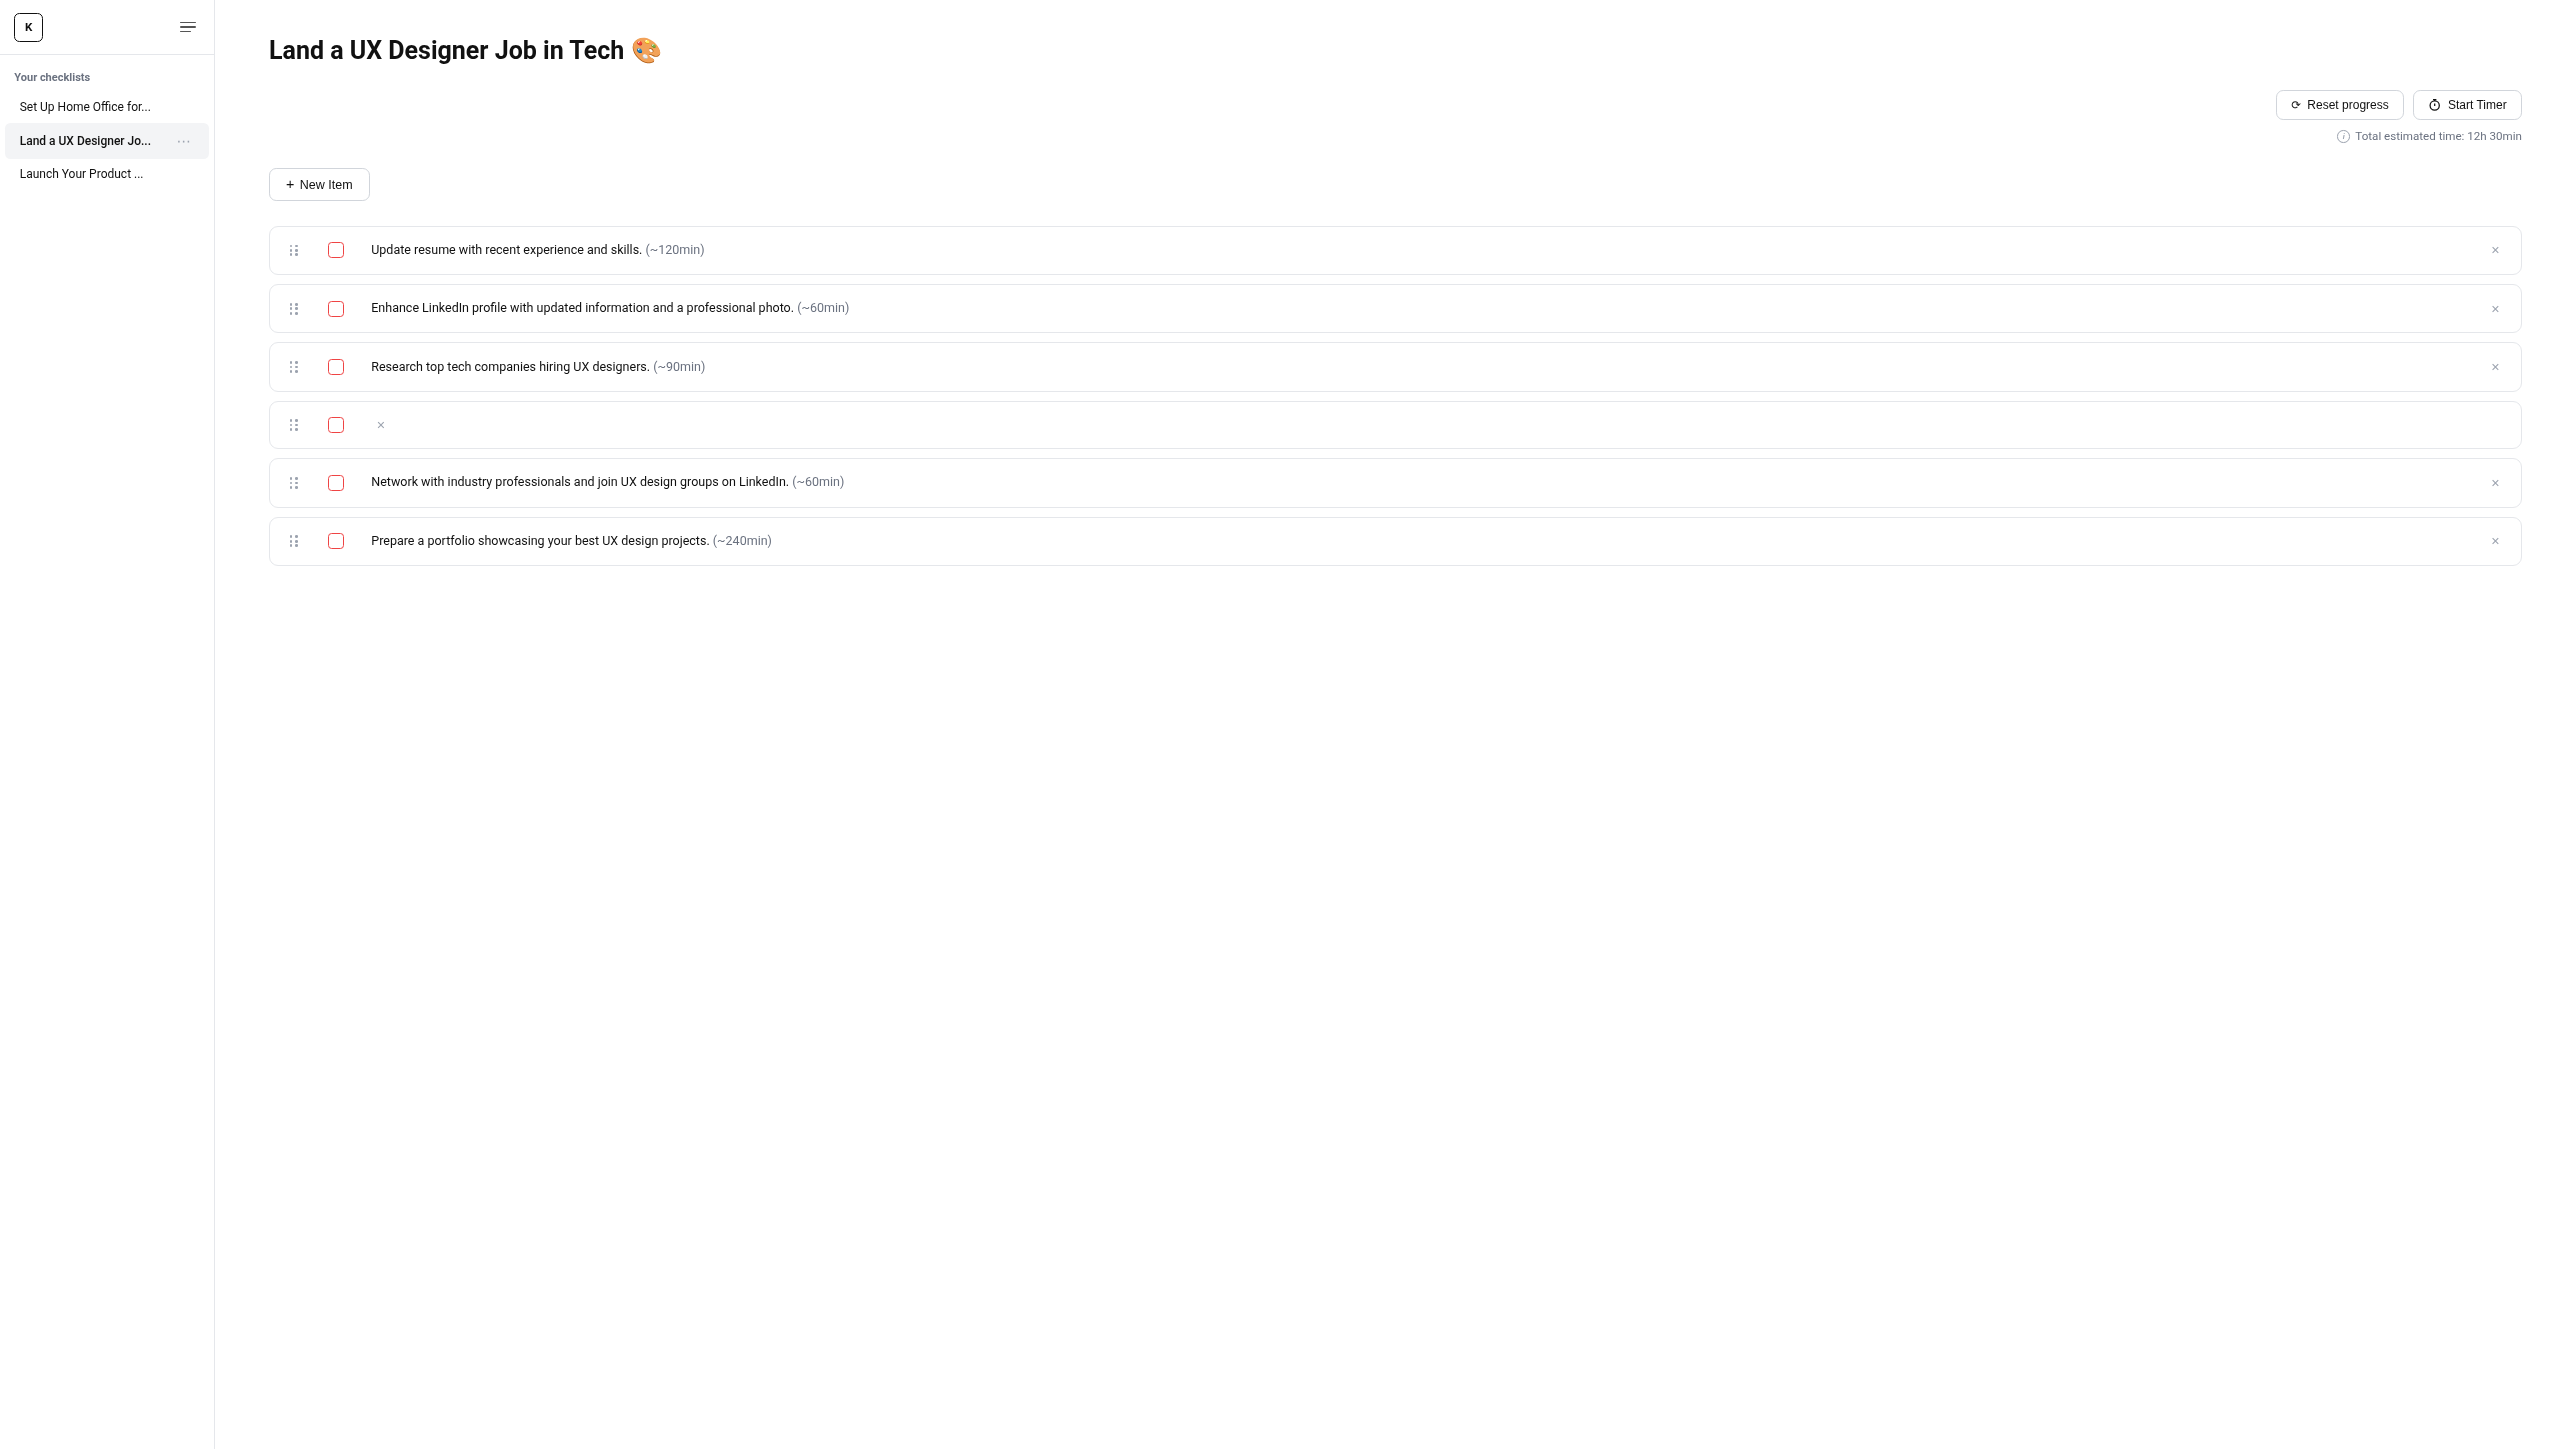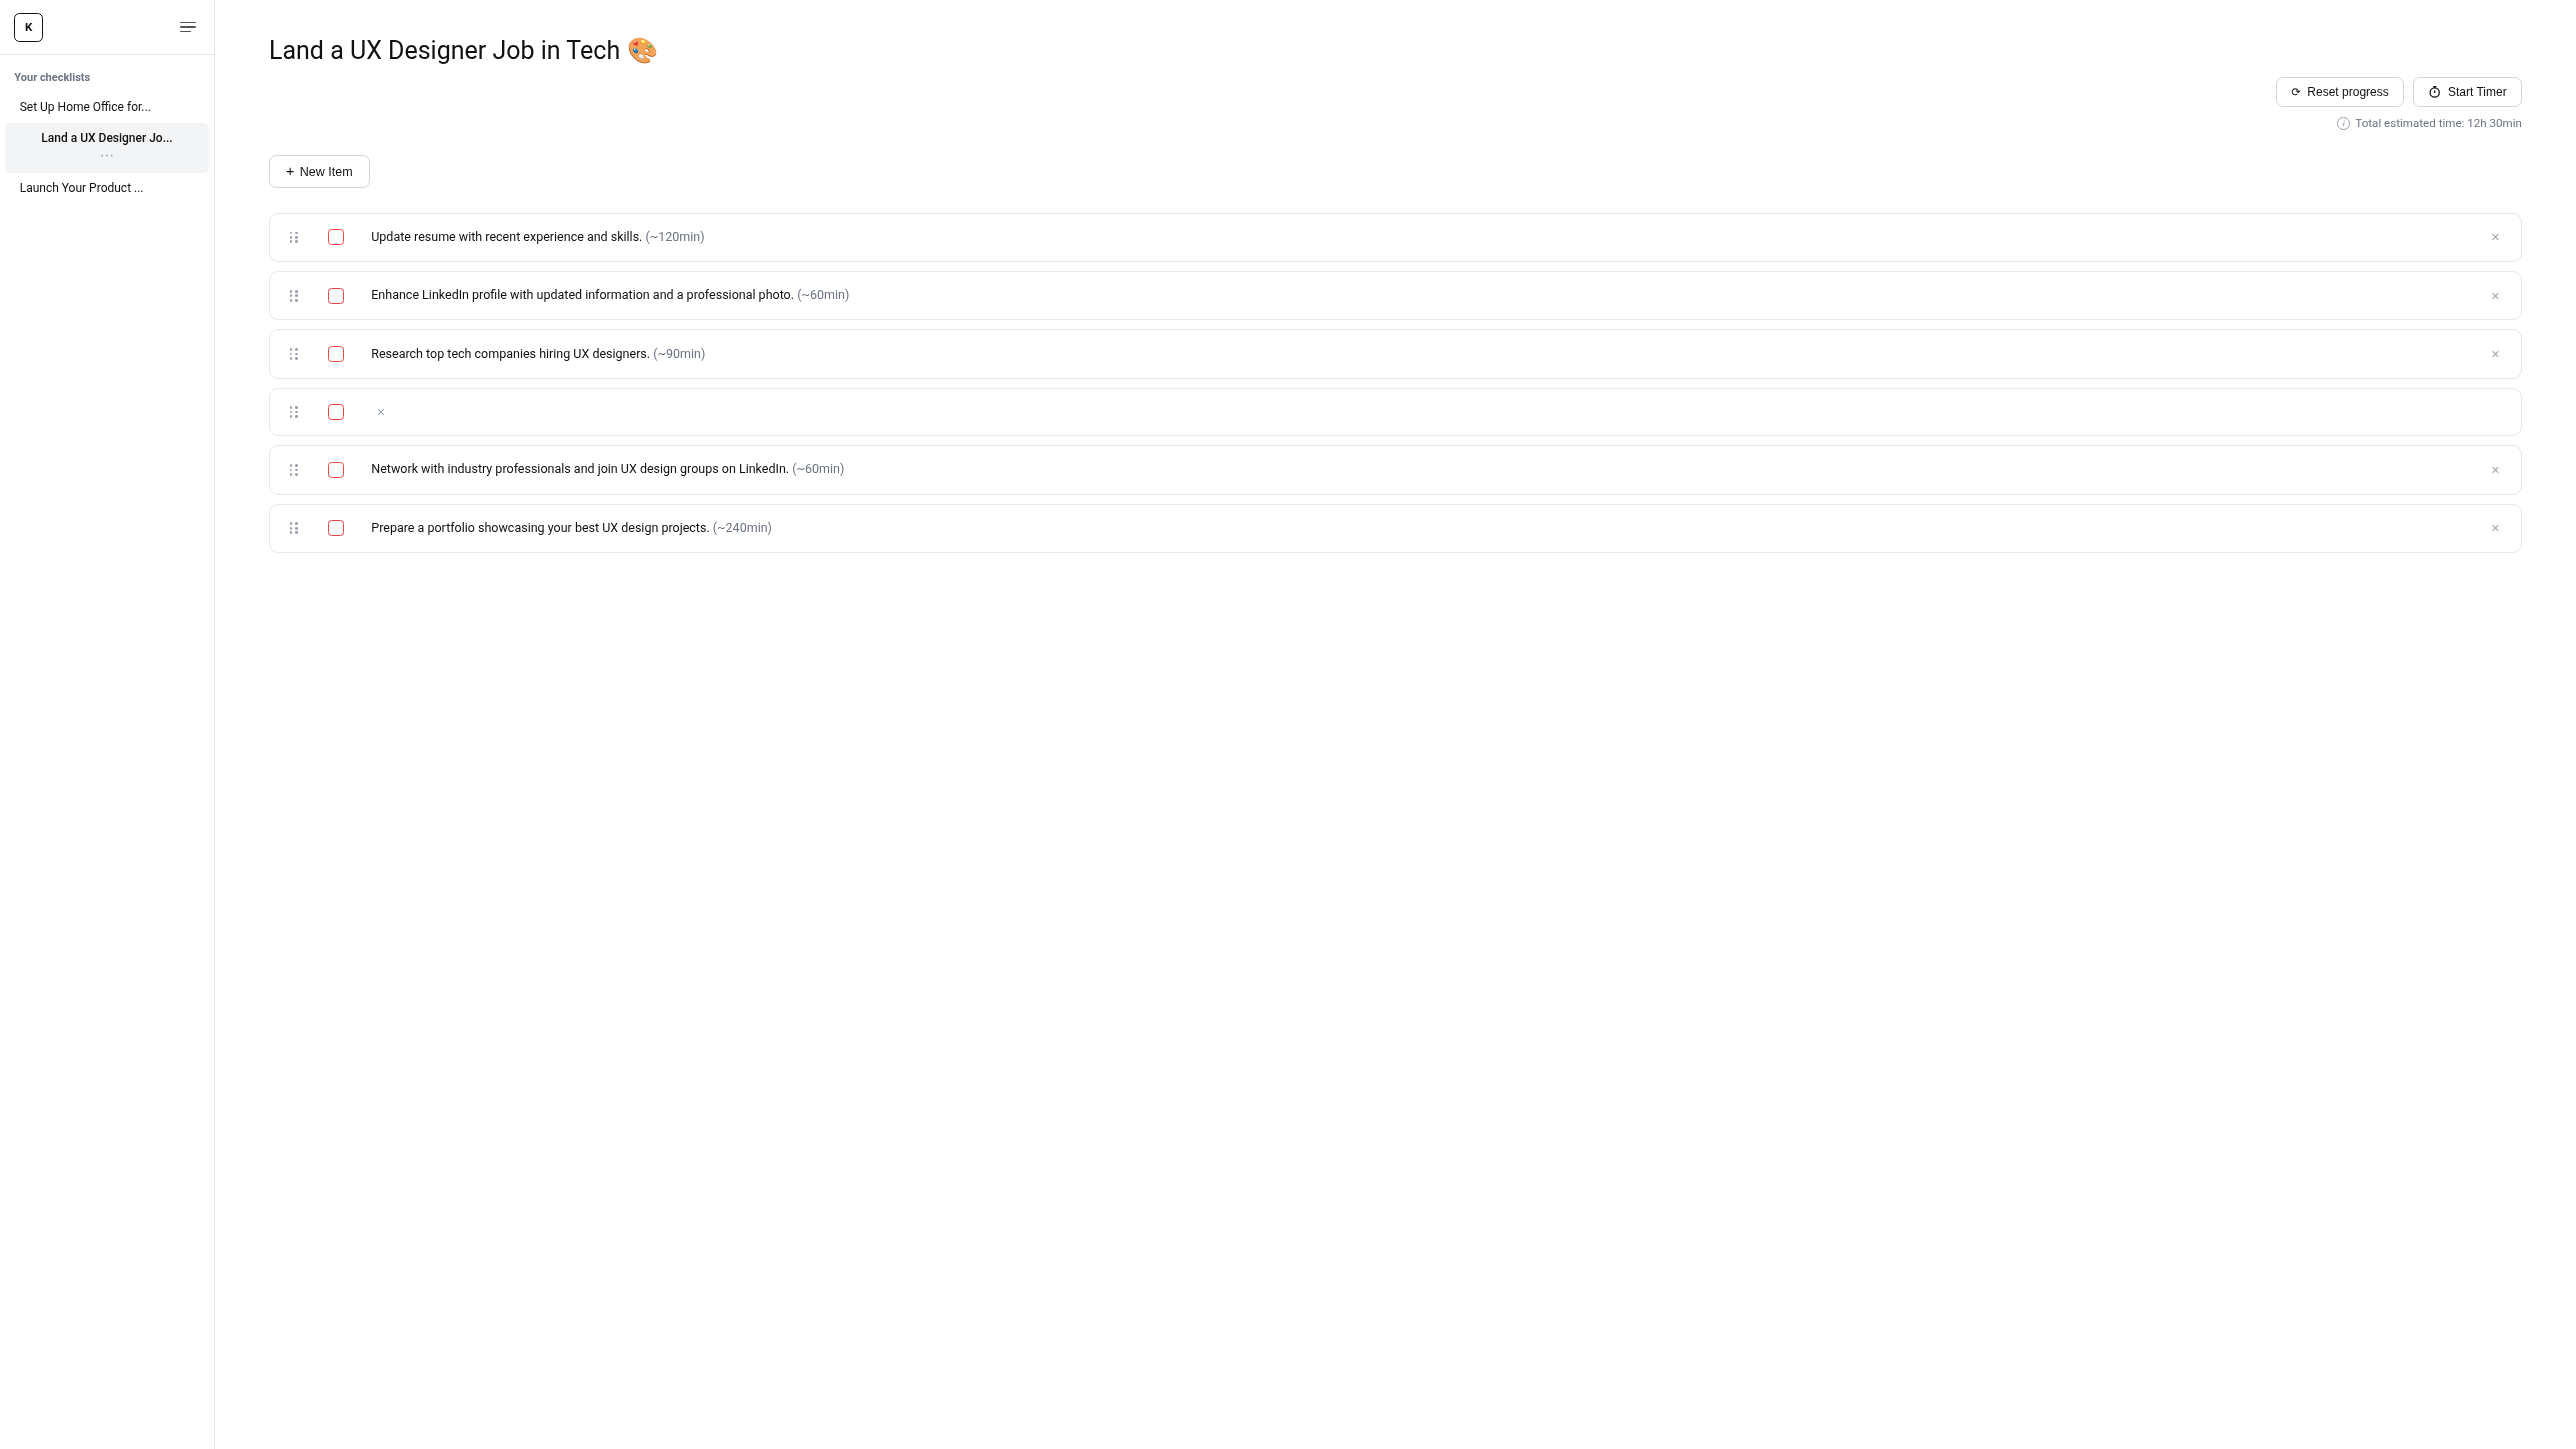--- a/index.html
+++ b/index.html
@@ -72,21 +72,20 @@
       padding: 8px 14.3px;
       font-size: 12px;
       color: #111;
       cursor: pointer;
       border-radius: 5.4px;
       margin: 0.9px 5.4px;
     }
     .sidebar-item.active {
       background: #f3f4f6;
       font-weight: 500;
-      flex-direction: column;
     }
     .sidebar-item-label {
       flex: 1;
       overflow: hidden;
       text-overflow: ellipsis;
       white-space: nowrap;
     }
     .sidebar-item-dots {
       color: #9ca3af;
       font-size: 14.3px;
@@ -96,23 +95,23 @@
 
     
     .main {
       flex: 1;
       overflow-y: auto;
       padding: 36px 54px 54px 54px;
     }
 
     .page-title {
       font-size: 25px;
-      font-weight: 400;
-      color: #111;
-      margin-bottom: 12px;
+      font-weight: 700;
+      color: #111;
+      margin-bottom: 25px;
       display: flex;
       align-items: flex-start;
       gap: 7.2px;
     }
 
     .toolbar {
       display: flex;
       align-items: center;
       justify-content: flex-end;
       gap: 9px;

